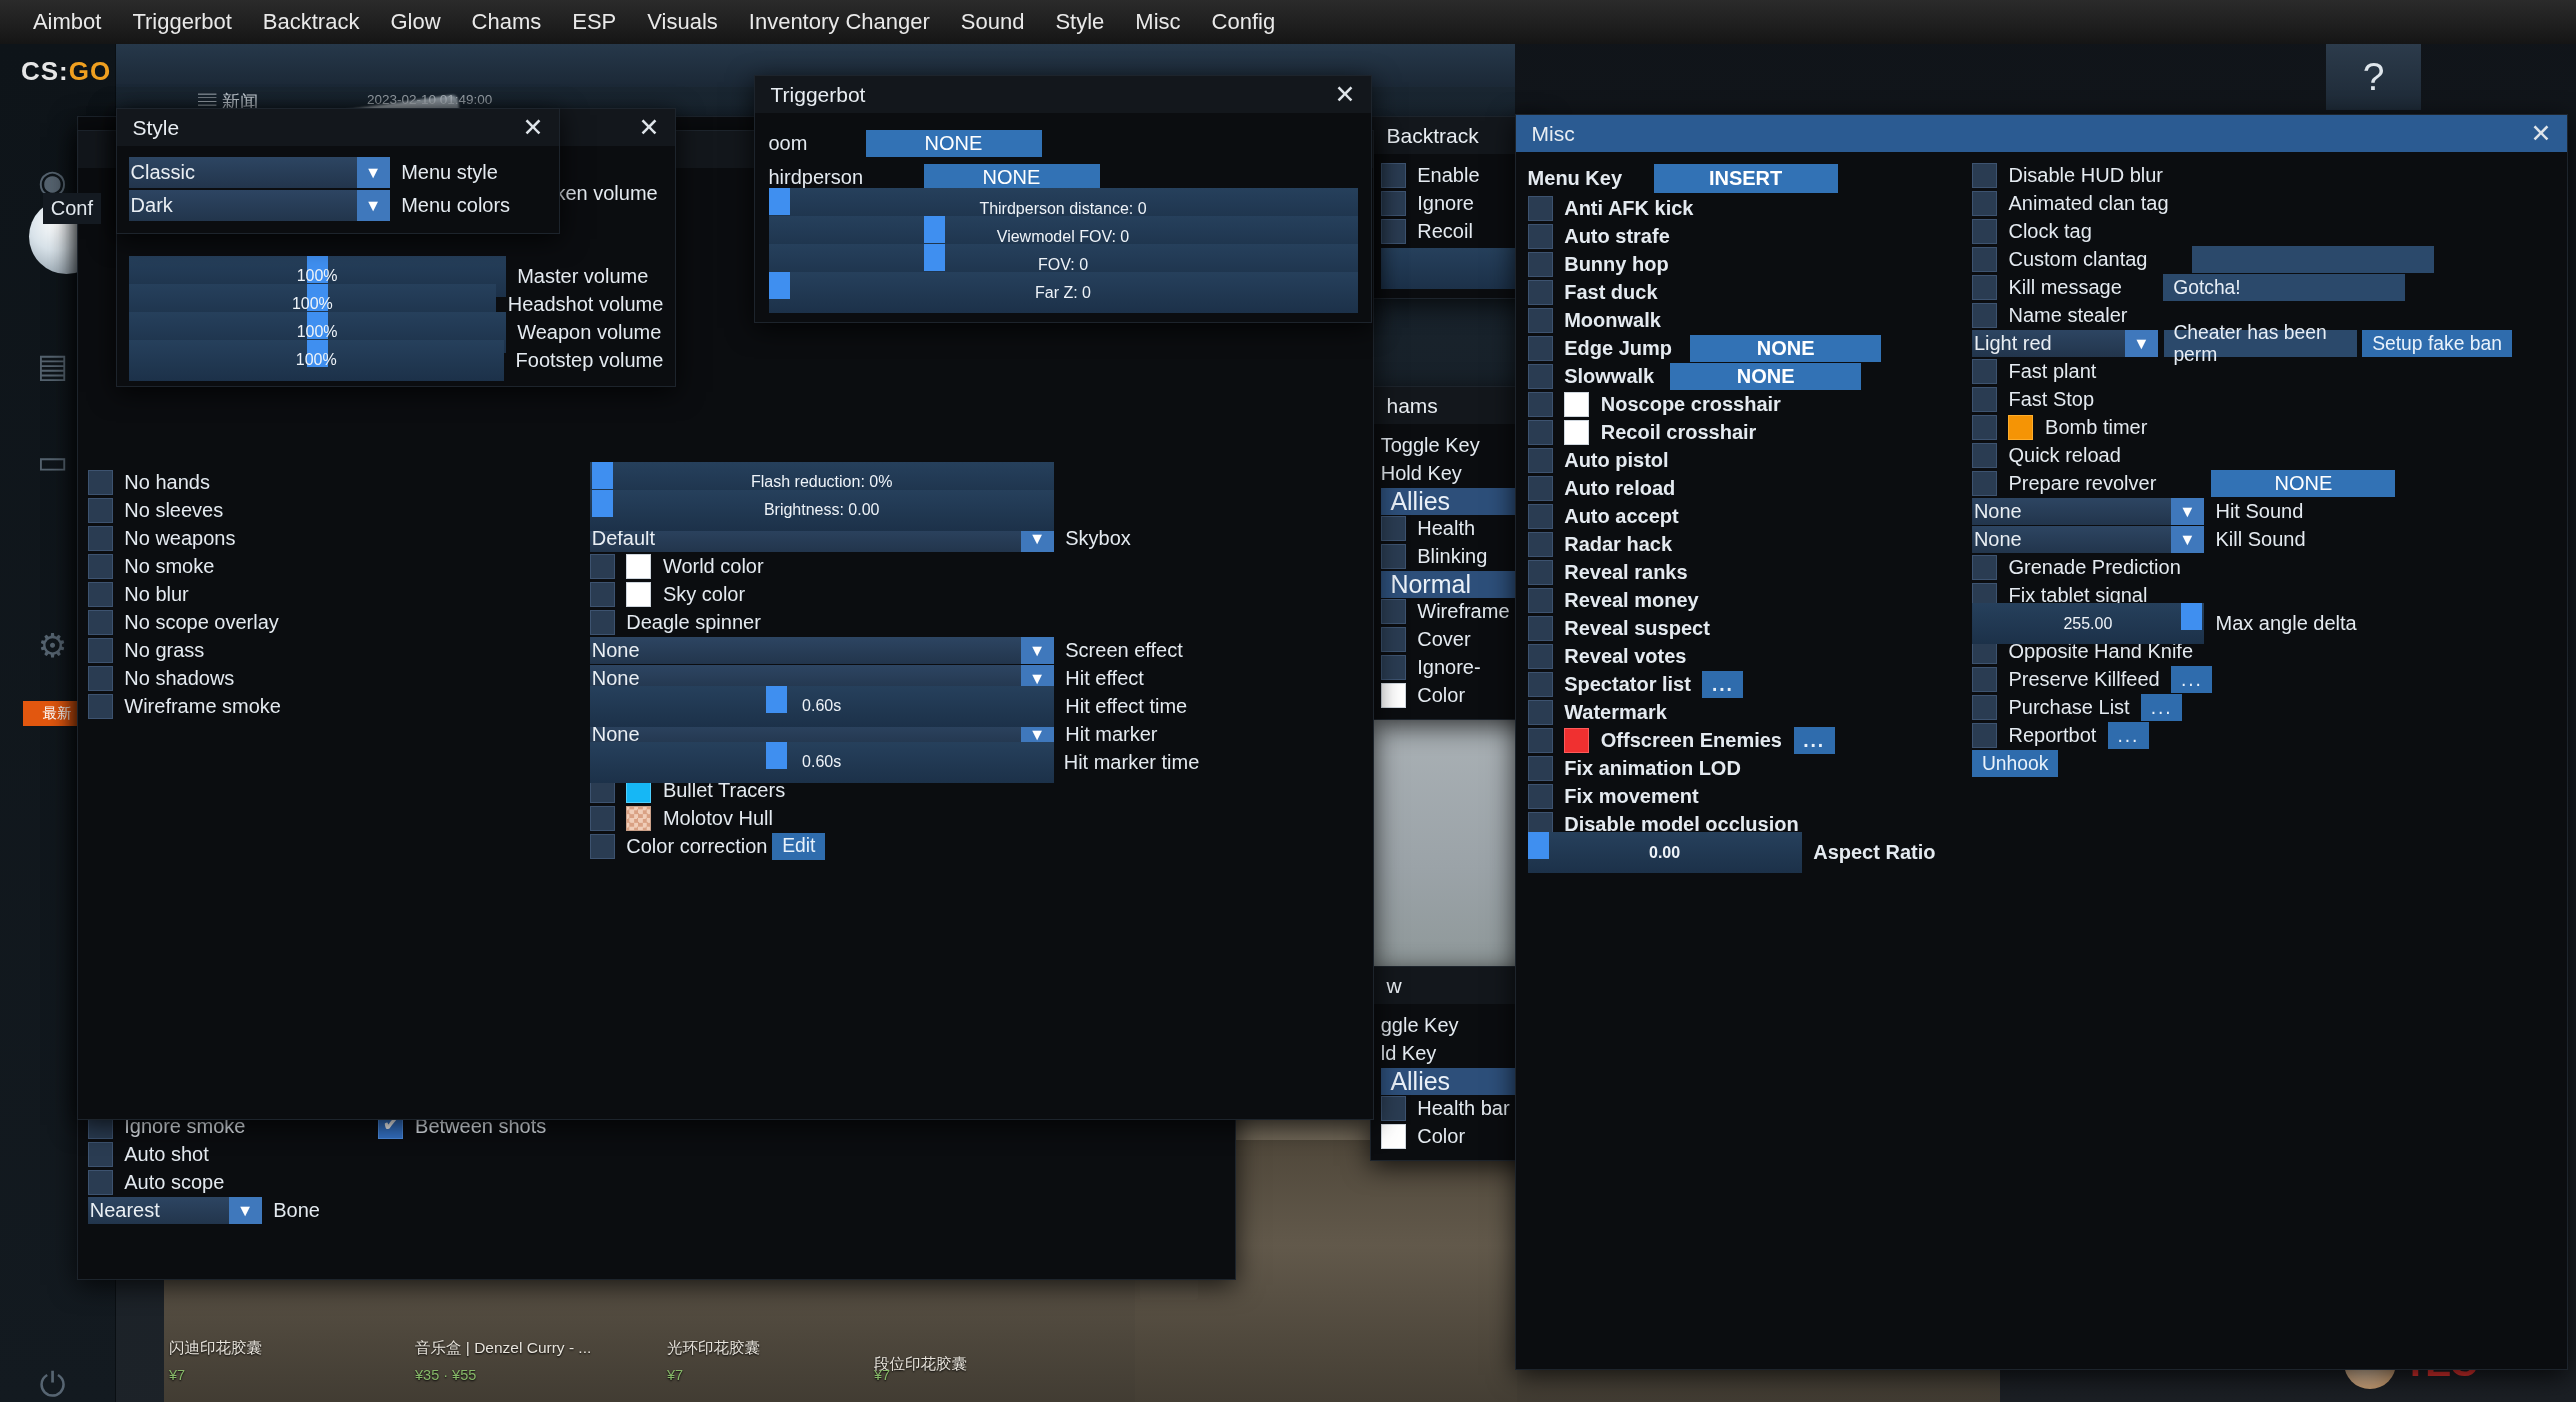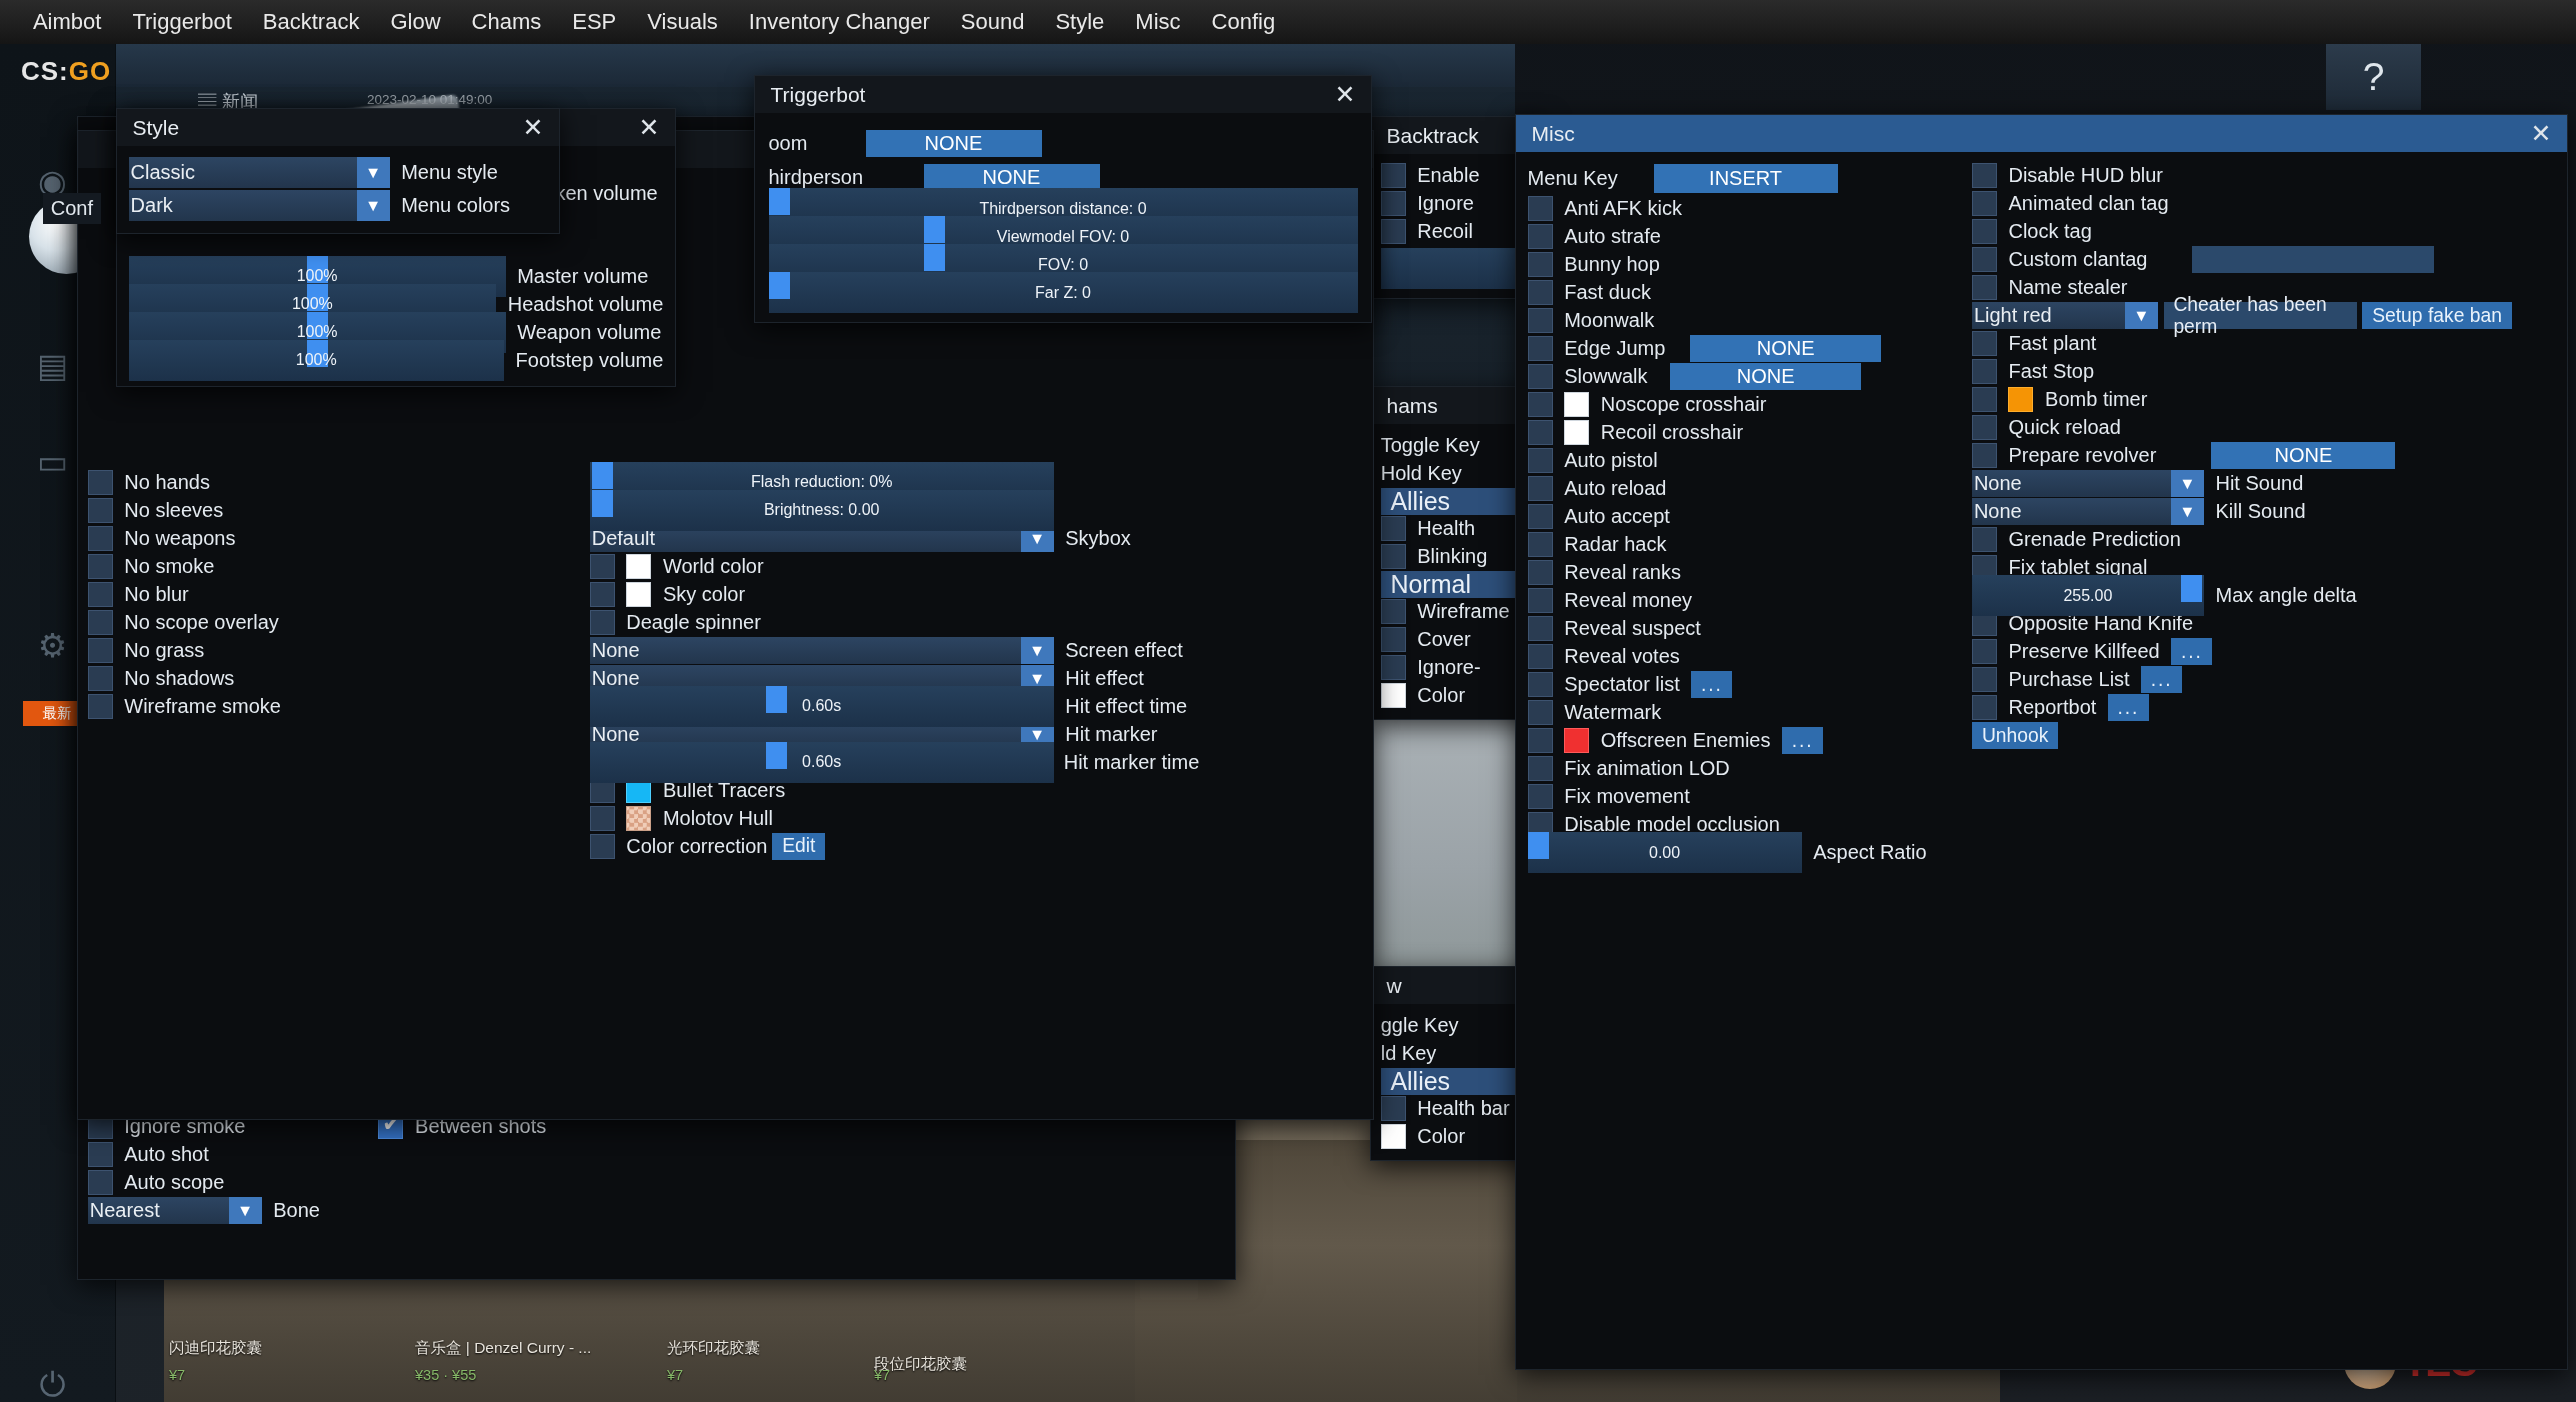--- a/index.html
+++ b/index.html
@@ -140,21 +140,21 @@
   #win-visuals { left:77px;  top:130px; width:1297px; z-index:22; }
   #win-aimbot  { left:77px;  top:116px; width:1159px; z-index:20; }
   #win-backtrack { left:1370px; top:116px; width:174px; z-index:18; }
   #win-chams   { left:1370px; top:386px; width:174px; z-index:18; }
   #win-glow    { left:1370px; top:966px; width:174px; z-index:18; }
   #win-misc    { left:1515px; top:114px; width:1053px; z-index:40; }
 
   
   .misc-cols { display:flex; gap:19.3px; }
   .misc-col { display:flex; flex-direction:column; }
-  .misc-col.left { width:425px; }
+  .misc-col.left { width:425px;font-weight:bold; }
   .misc-col.right { width:580px; }
 
   .watermark { position:absolute; right:19.3px; bottom:9.7px; width:213px; height:60px;
                display:flex; align-items:center; gap:7.7px; z-index:5; opacity:.95;}
   .wm-round { width:52px; height:52px; border-radius:50%;
               background:radial-gradient(circle at 40% 35%, #f6e4cf, #c08a56); }
   .wm-text { font-size:39px; font-weight:bold; color:#e8332f; letter-spacing:-1.9px; }
   .wm-sub { font-size:14.5px; color:#e2e2e2; }
 </style>
 </head>
@@ -695,20 +695,25 @@
             <div class="cb"></div>
             <span class="cb-label">Clock tag</span>
           </div>
           <div class="row">
             <div class="cb"></div>
             <span class="cb-label" style="width:184px">Custom clantag</span>
             <div class="textfield" style="width:242px"></div>
           </div>
           <div class="row">
             <div class="cb"></div>
+            <span class="cb-label" style="width:155px">Kill message</span>
+            <div class="textfield" style="width:242px">Gotcha!</div>
+          </div>
+          <div class="row">
+            <div class="cb"></div>
             <span class="cb-label">Name stealer</span>
           </div>
           <div class="row">
             <div class="combo" style="width:186px">
               <span>Light red</span>
               <span class="arrow">▼</span>
             </div>
             <div class="textfield" style="width:193px;margin-left:5.8px">Cheater has been perm</div>
             <div class="btn-sm" style="margin-left:5.8px">Setup fake ban</div>
           </div>

